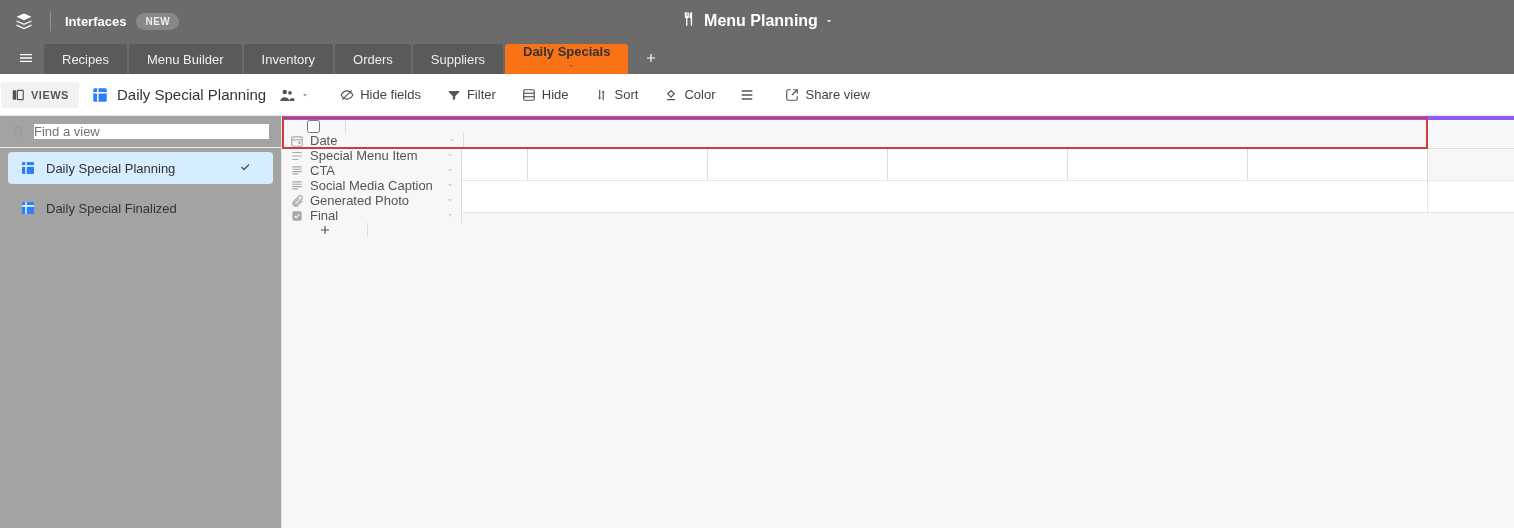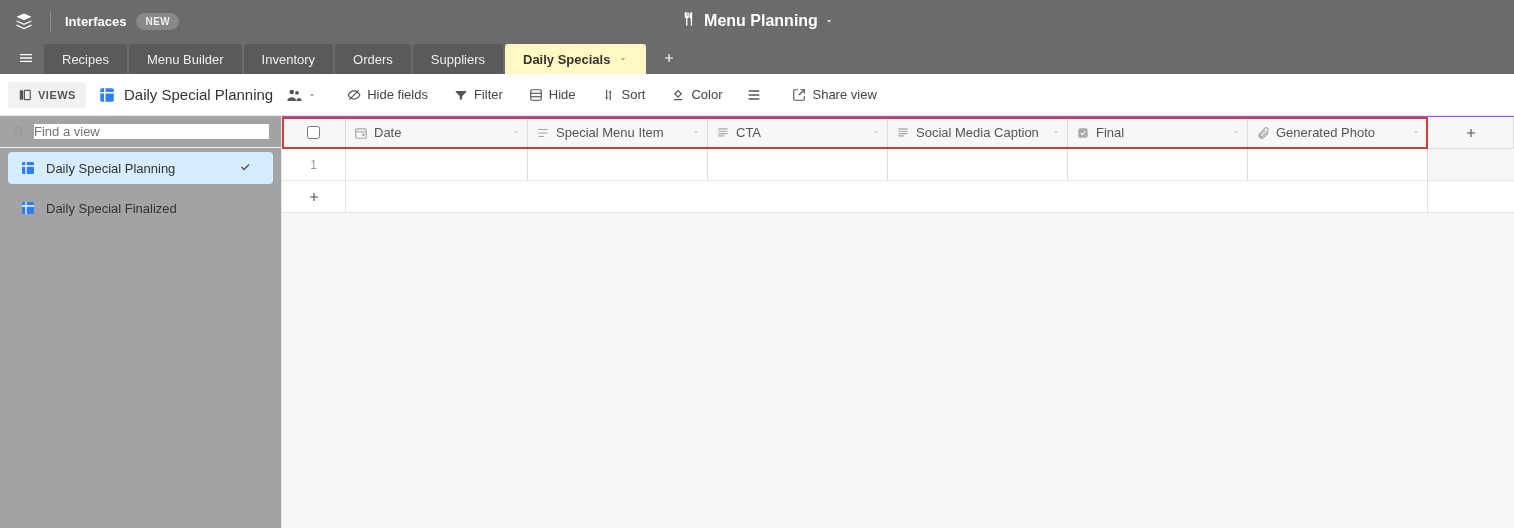--- a/index.html
+++ b/index.html
@@ -87,23 +87,24 @@
     background: #5a5a5a;
     color: #eee;
     margin-right: 2px;
     font-size: 13px;
     cursor: pointer;
     border-radius: 3px 3px 0 0;
     height: 30px;
     margin-top: 2px;
   }
   .tabsbar .tab.active {
-    background: #fef9c3;
+    background: #f97316;
     color: #333;
     font-weight: 600;
+    flex-direction: column;
   }
   .tabsbar .tab .caret-down {
     margin-left: 8px;
     opacity: 0.6;
   }
   .tabsbar .add-tab {
     width: 30px;
     display: flex;
     align-items: center;
     justify-content: center;
@@ -112,21 +113,21 @@
     margin-left: 6px;
   }
 
   
   .toolbar {
     height: 42px;
     background: #fff;
     border-bottom: 1px solid #e5e5e5;
     display: flex;
     align-items: center;
-    padding: 0 8px;
+    padding: 0 1px;
   }
   .toolbar .views-btn {
     background: #f2f2f2;
     border-radius: 3px;
     padding: 6px 10px;
     display: flex;
     align-items: center;
     font-size: 11px;
     font-weight: 700;
     letter-spacing: 0.5px;
@@ -214,21 +215,22 @@
   .grid {
     flex: 1;
     background: #f7f7f7;
     position: relative;
   }
   .grid-header {
     display: flex;
     height: 33px;
     background: #f7f7f7;
     border-bottom: 1px solid #ddd;
-    border-top: 1px solid #8b5cf6;
+    border-top: 4px solid #8b5cf6;
+    flex-direction: column;
   }
   .grid-header .hcell, .grid-row .cell {
     border-right: 1px solid #ddd;
     display: flex;
     align-items: center;
     padding: 0 8px;
     font-size: 13px;
     color: #333;
     background: #f7f7f7;
   }
@@ -500,35 +502,35 @@
       </div>
       <div class="hcell col-social">
         <svg class="field-icon" width="14" height="14" viewBox="0 0 24 24" fill="#888">
             <path d="M4 5h16M4 9h16M4 13h16M4 17h10" stroke="#888" stroke-width="2"></path>
           </svg>
         <span>Social Media Caption</span>
         <span class="dd"><svg width="10" height="10" viewBox="0 0 24 24" fill="#888">
               <path d="M7 10l5 5 5-5z"></path>
             </svg></span>
       </div>
+      <div class="hcell col-photo">
+        <svg class="field-icon" width="14" height="14" viewBox="0 0 24 24" fill="none" stroke="#888" stroke-width="2">
+            <path d="M21 12l-8 8a5 5 0 01-7-7l9-9a3.5 3.5 0 015 5l-9 9a2 2 0 01-3-3l8-8"></path>
+          </svg>
+        <span>Generated Photo</span>
+        <span class="dd"><svg width="10" height="10" viewBox="0 0 24 24" fill="#888">
+              <path d="M7 10l5 5 5-5z"></path>
+            </svg></span>
+      </div>
       <div class="hcell col-final">
         <svg class="field-icon" width="14" height="14" viewBox="0 0 24 24" fill="#888">
             <rect x="4" y="4" width="16" height="16" rx="3" fill="#888"></rect>
             <path d="M8 12l3 3 5-6" stroke="#fff" stroke-width="2" fill="none"></path>
           </svg>
         <span>Final</span>
-        <span class="dd"><svg width="10" height="10" viewBox="0 0 24 24" fill="#888">
-              <path d="M7 10l5 5 5-5z"></path>
-            </svg></span>
-      </div>
-      <div class="hcell col-photo">
-        <svg class="field-icon" width="14" height="14" viewBox="0 0 24 24" fill="none" stroke="#888" stroke-width="2">
-            <path d="M21 12l-8 8a5 5 0 01-7-7l9-9a3.5 3.5 0 015 5l-9 9a2 2 0 01-3-3l8-8"></path>
-          </svg>
-        <span>Generated Photo</span>
         <span class="dd"><svg width="10" height="10" viewBox="0 0 24 24" fill="#888">
               <path d="M7 10l5 5 5-5z"></path>
             </svg></span>
       </div>
       <div class="hcell col-add" style="background:#f7f7f7">
         <svg width="14" height="14" viewBox="0 0 24 24" fill="#555">
             <path d="M11 5h2v6h6v2h-6v6h-2v-6H5v-2h6V5z"></path>
           </svg>
       </div>
     </div>

